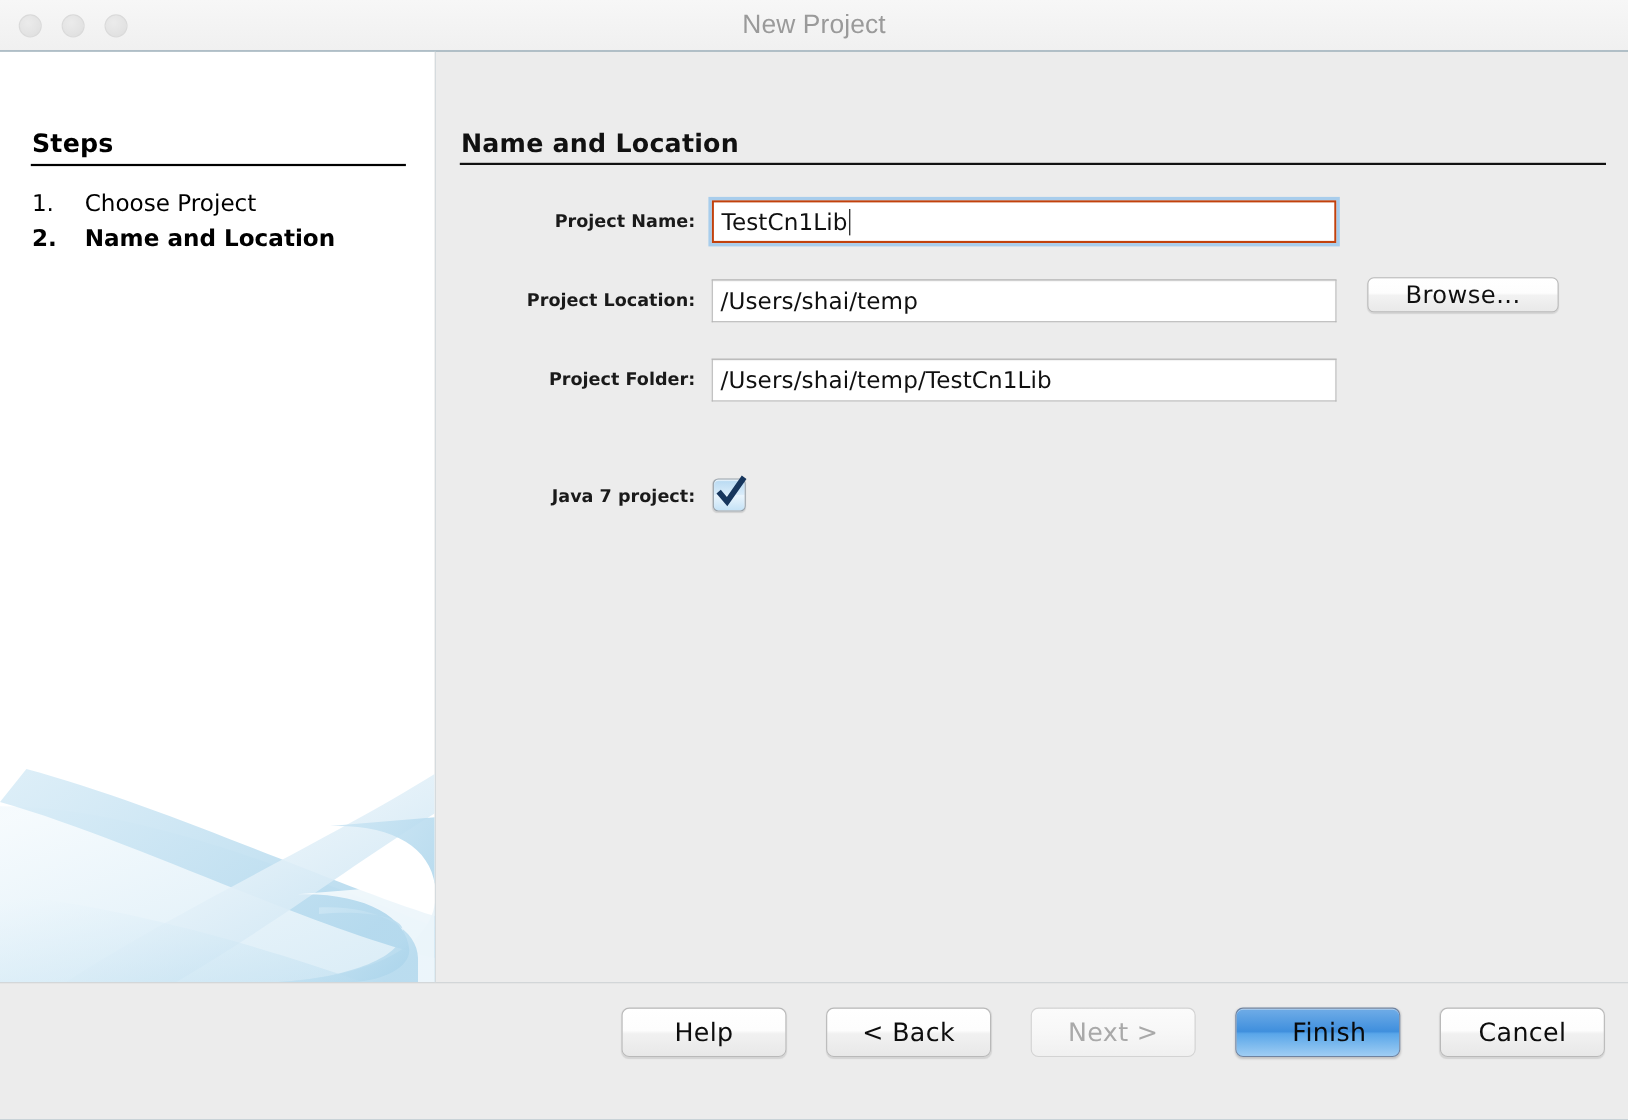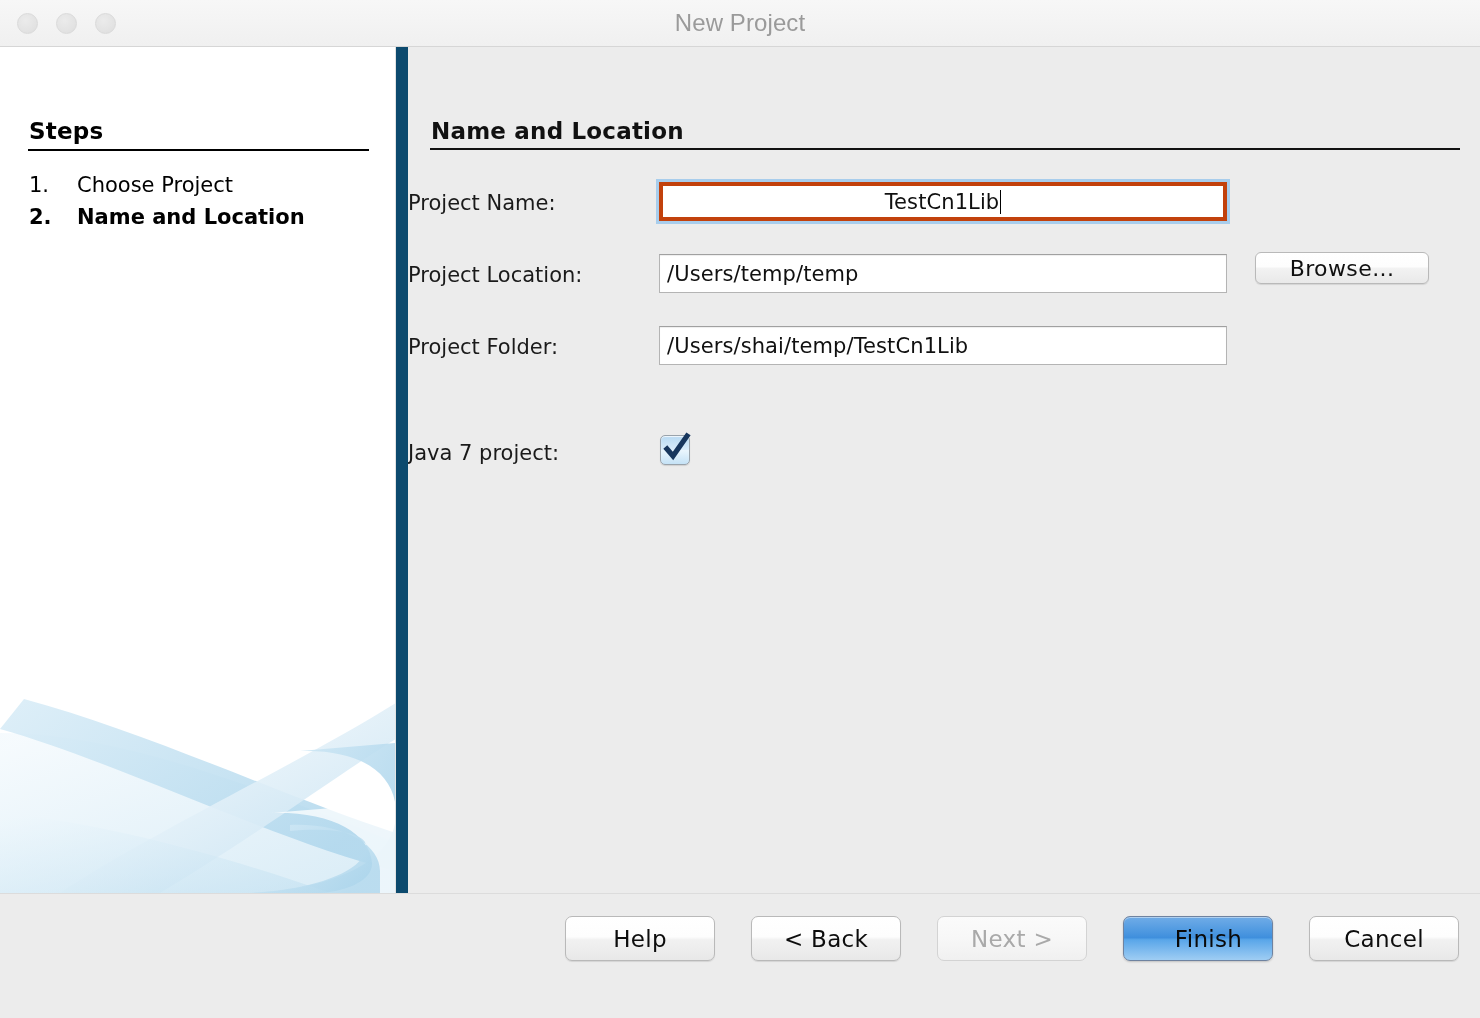--- a/index.html
+++ b/index.html
@@ -56,21 +56,20 @@
     letter-spacing: 0.1px;
     font-family: "Liberation Sans", sans-serif;
   }
 
   
   .content {
     flex: 1 1 auto;
     display: flex;
     min-height: 0;
     position: relative;
-    gap: 12px;
   }
 
   
   .sidebar {
     position: relative;
     width: 396px;
     flex: 0 0 396px;
     background: #ffffff;
     border-right: 1px solid #e2e2e2;
     box-sizing: border-box;
@@ -154,24 +153,26 @@
     right: 0;
   }
   .form-row {
     position: relative;
     height: 72px;
   }
   .form-label {
     position: absolute;
     left: 0;
     width: 236px;
+    text-align: right;
     top: 14px;
-    font-size: 21px;
+    font-size: 16px;
     color: #1a1a1a;
     white-space: nowrap;
+    font-weight: bold;
   }
   .field {
     position: absolute;
     left: 251px;
     top: 5px;
     width: 568px;
     height: 39px;
     box-sizing: border-box;
     background: #fff;
     border: 1px solid #b4b4b4;
@@ -181,25 +182,24 @@
     align-items: center;
     padding: 0 7px;
     font-size: 21px;
     color: #101010;
     font-family: "DejaVu Sans", "Liberation Sans", sans-serif;
     letter-spacing: 0.1px;
     overflow: hidden;
     white-space: nowrap;
   }
   .field.focused {
-    border: 4px solid #c2410c;
+    border: 2px solid #c2410c;
     outline: 3px solid #a8cdec;
     outline-offset: 0px;
     box-shadow: none;
-    justify-content: center;
   }
   .field .caret {
     display: inline-block;
     width: 1px;
     height: 24px;
     background: #000;
     margin-left: 1px;
     vertical-align: middle;
   }
   .browse-btn {
@@ -360,21 +360,21 @@
           <div class="form-label">Project Name:</div>
           <div class="field focused">
             <span>TestCn1Lib</span>
               <span class="caret"></span>
           </div>
         </div>
 
         <div class="form-row">
           <div class="form-label">Project Location:</div>
           <div class="field">
-            <span>/Users/temp/temp</span>
+            <span>/Users/shai/temp</span>
           </div>
           <div class="browse-btn">Browse...</div>
         </div>
 
         <div class="form-row">
           <div class="form-label">Project Folder:</div>
           <div class="field">
             <span>/Users/shai/temp/TestCn1Lib</span>
           </div>
         </div>

